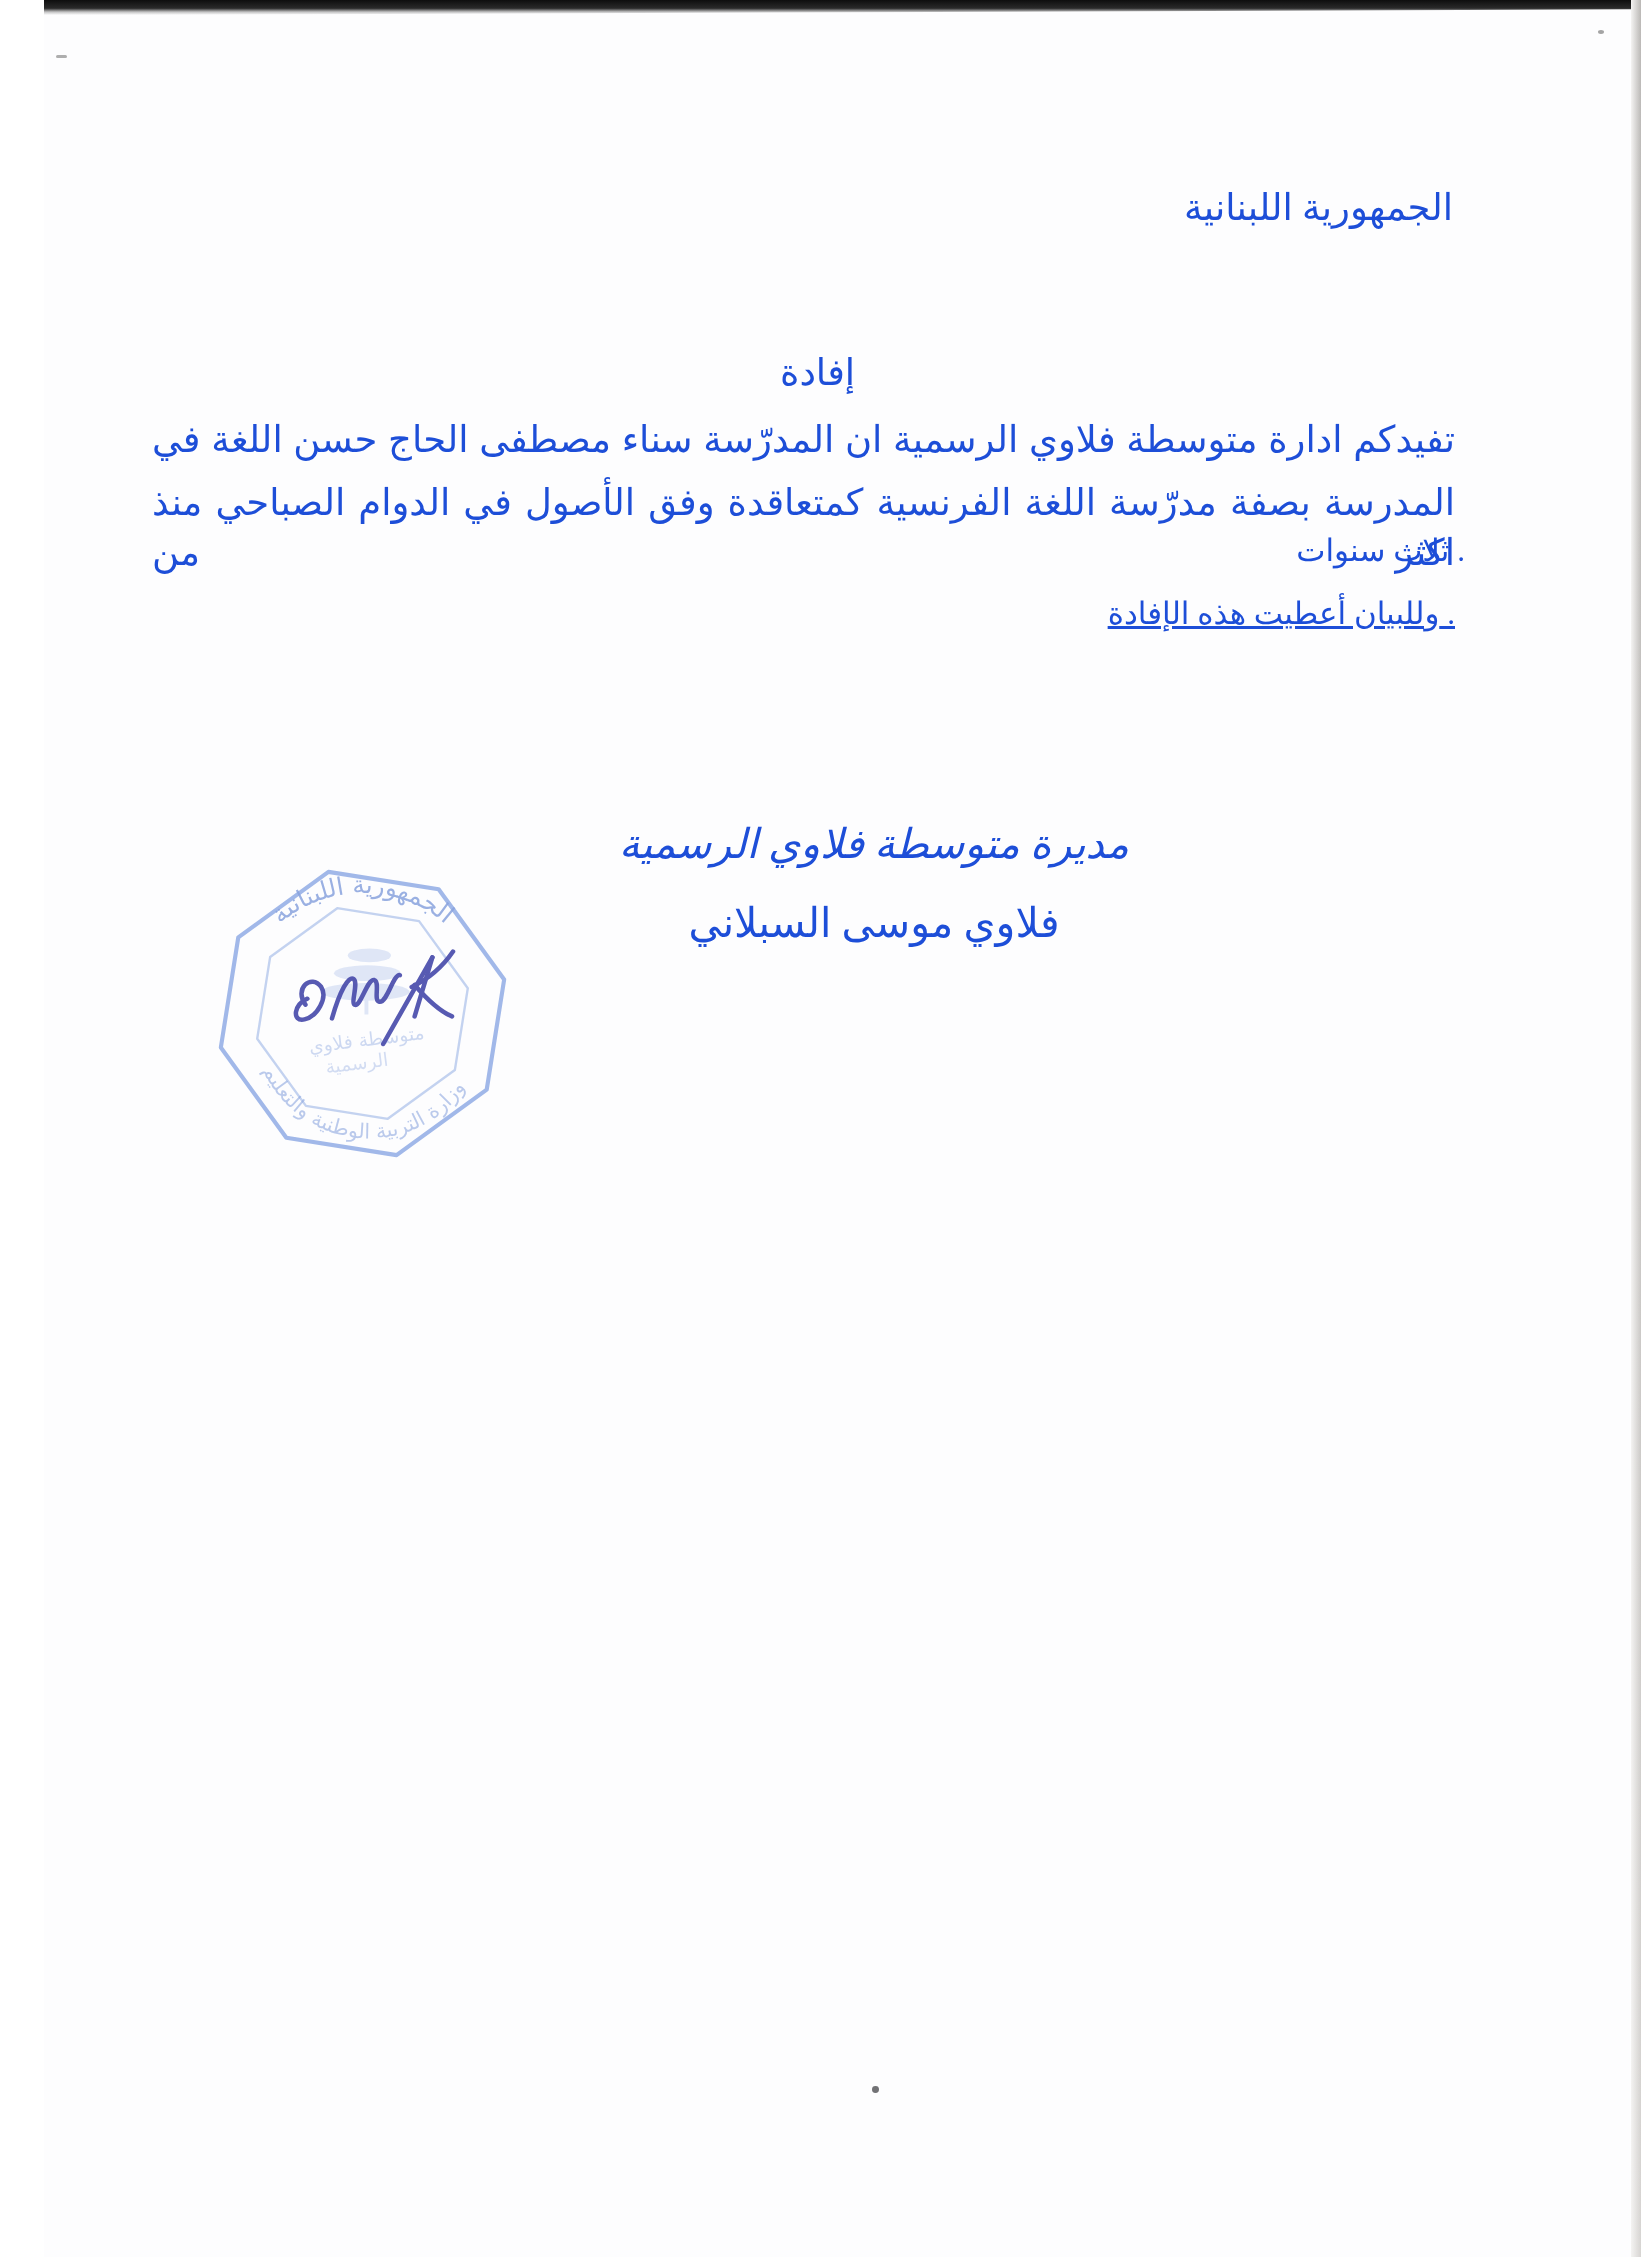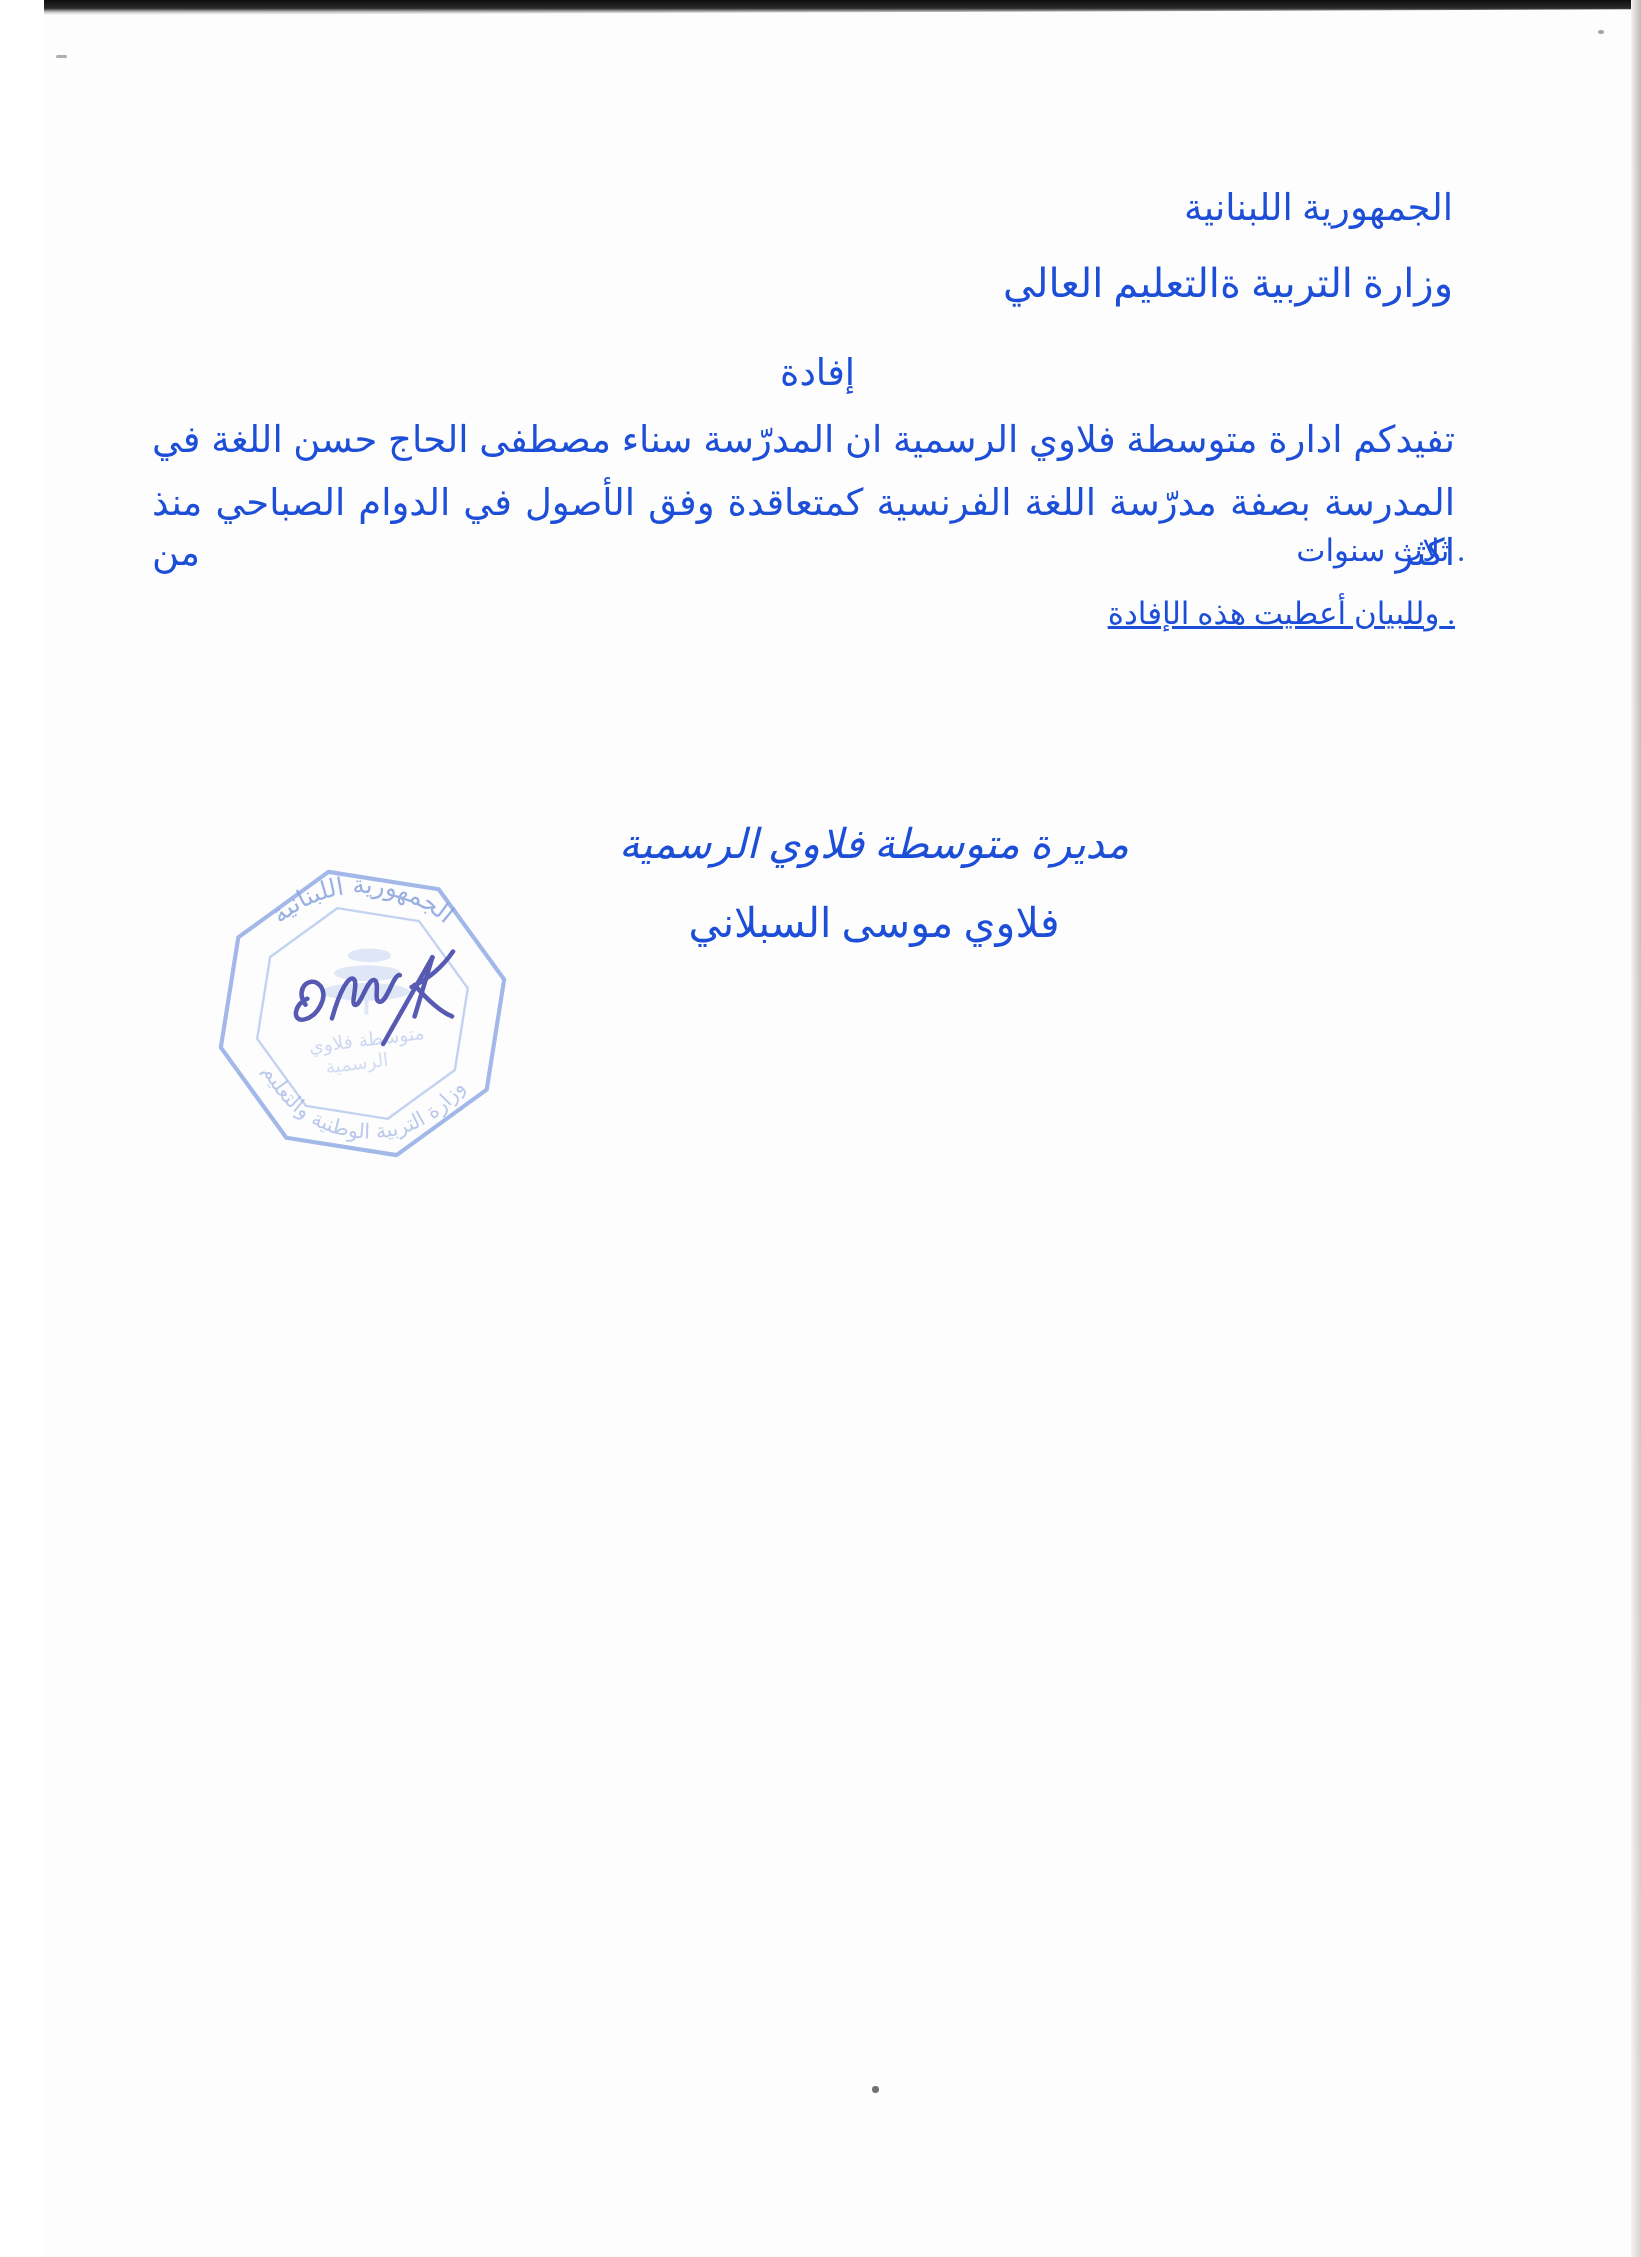--- a/index.html
+++ b/index.html
@@ -67,21 +67,20 @@
 
   <div class="top-strip"></div>
   <div class="right-band">
     <div class="band-fade"></div>
   </div>
   <div class="speck s1"></div>
   <div class="speck s2"></div>
   <div class="speck s3"></div>
 
   <div class="line hdr1">الجمهورية اللبنانية</div>
-  <div class="line hdr2">وزارة التربية ةالتعليم العالي</div>
 
   <div class="line title">إفادة</div>
 
   <div class="line body-just b1">تفيدكم ادارة متوسطة فلاوي الرسمية ان المدرّسة سناء مصطفى الحاج حسن اللغة في</div>
   <div class="line body-just b2">المدرسة بصفة مدرّسة اللغة الفرنسية كمتعاقدة وفق الأصول في الدوام الصباحي منذ اكثر من</div>
   <div class="line b3">ثلاث سنوات .</div>
   <div class="line closing">وللبيان أعطيت هذه الإفادة .</div>
 
   <div class="line sig sig1">مديرة متوسطة فلاوي الرسمية</div>
   <div class="line sig sig2">فلاوي موسى السبلاني</div>

